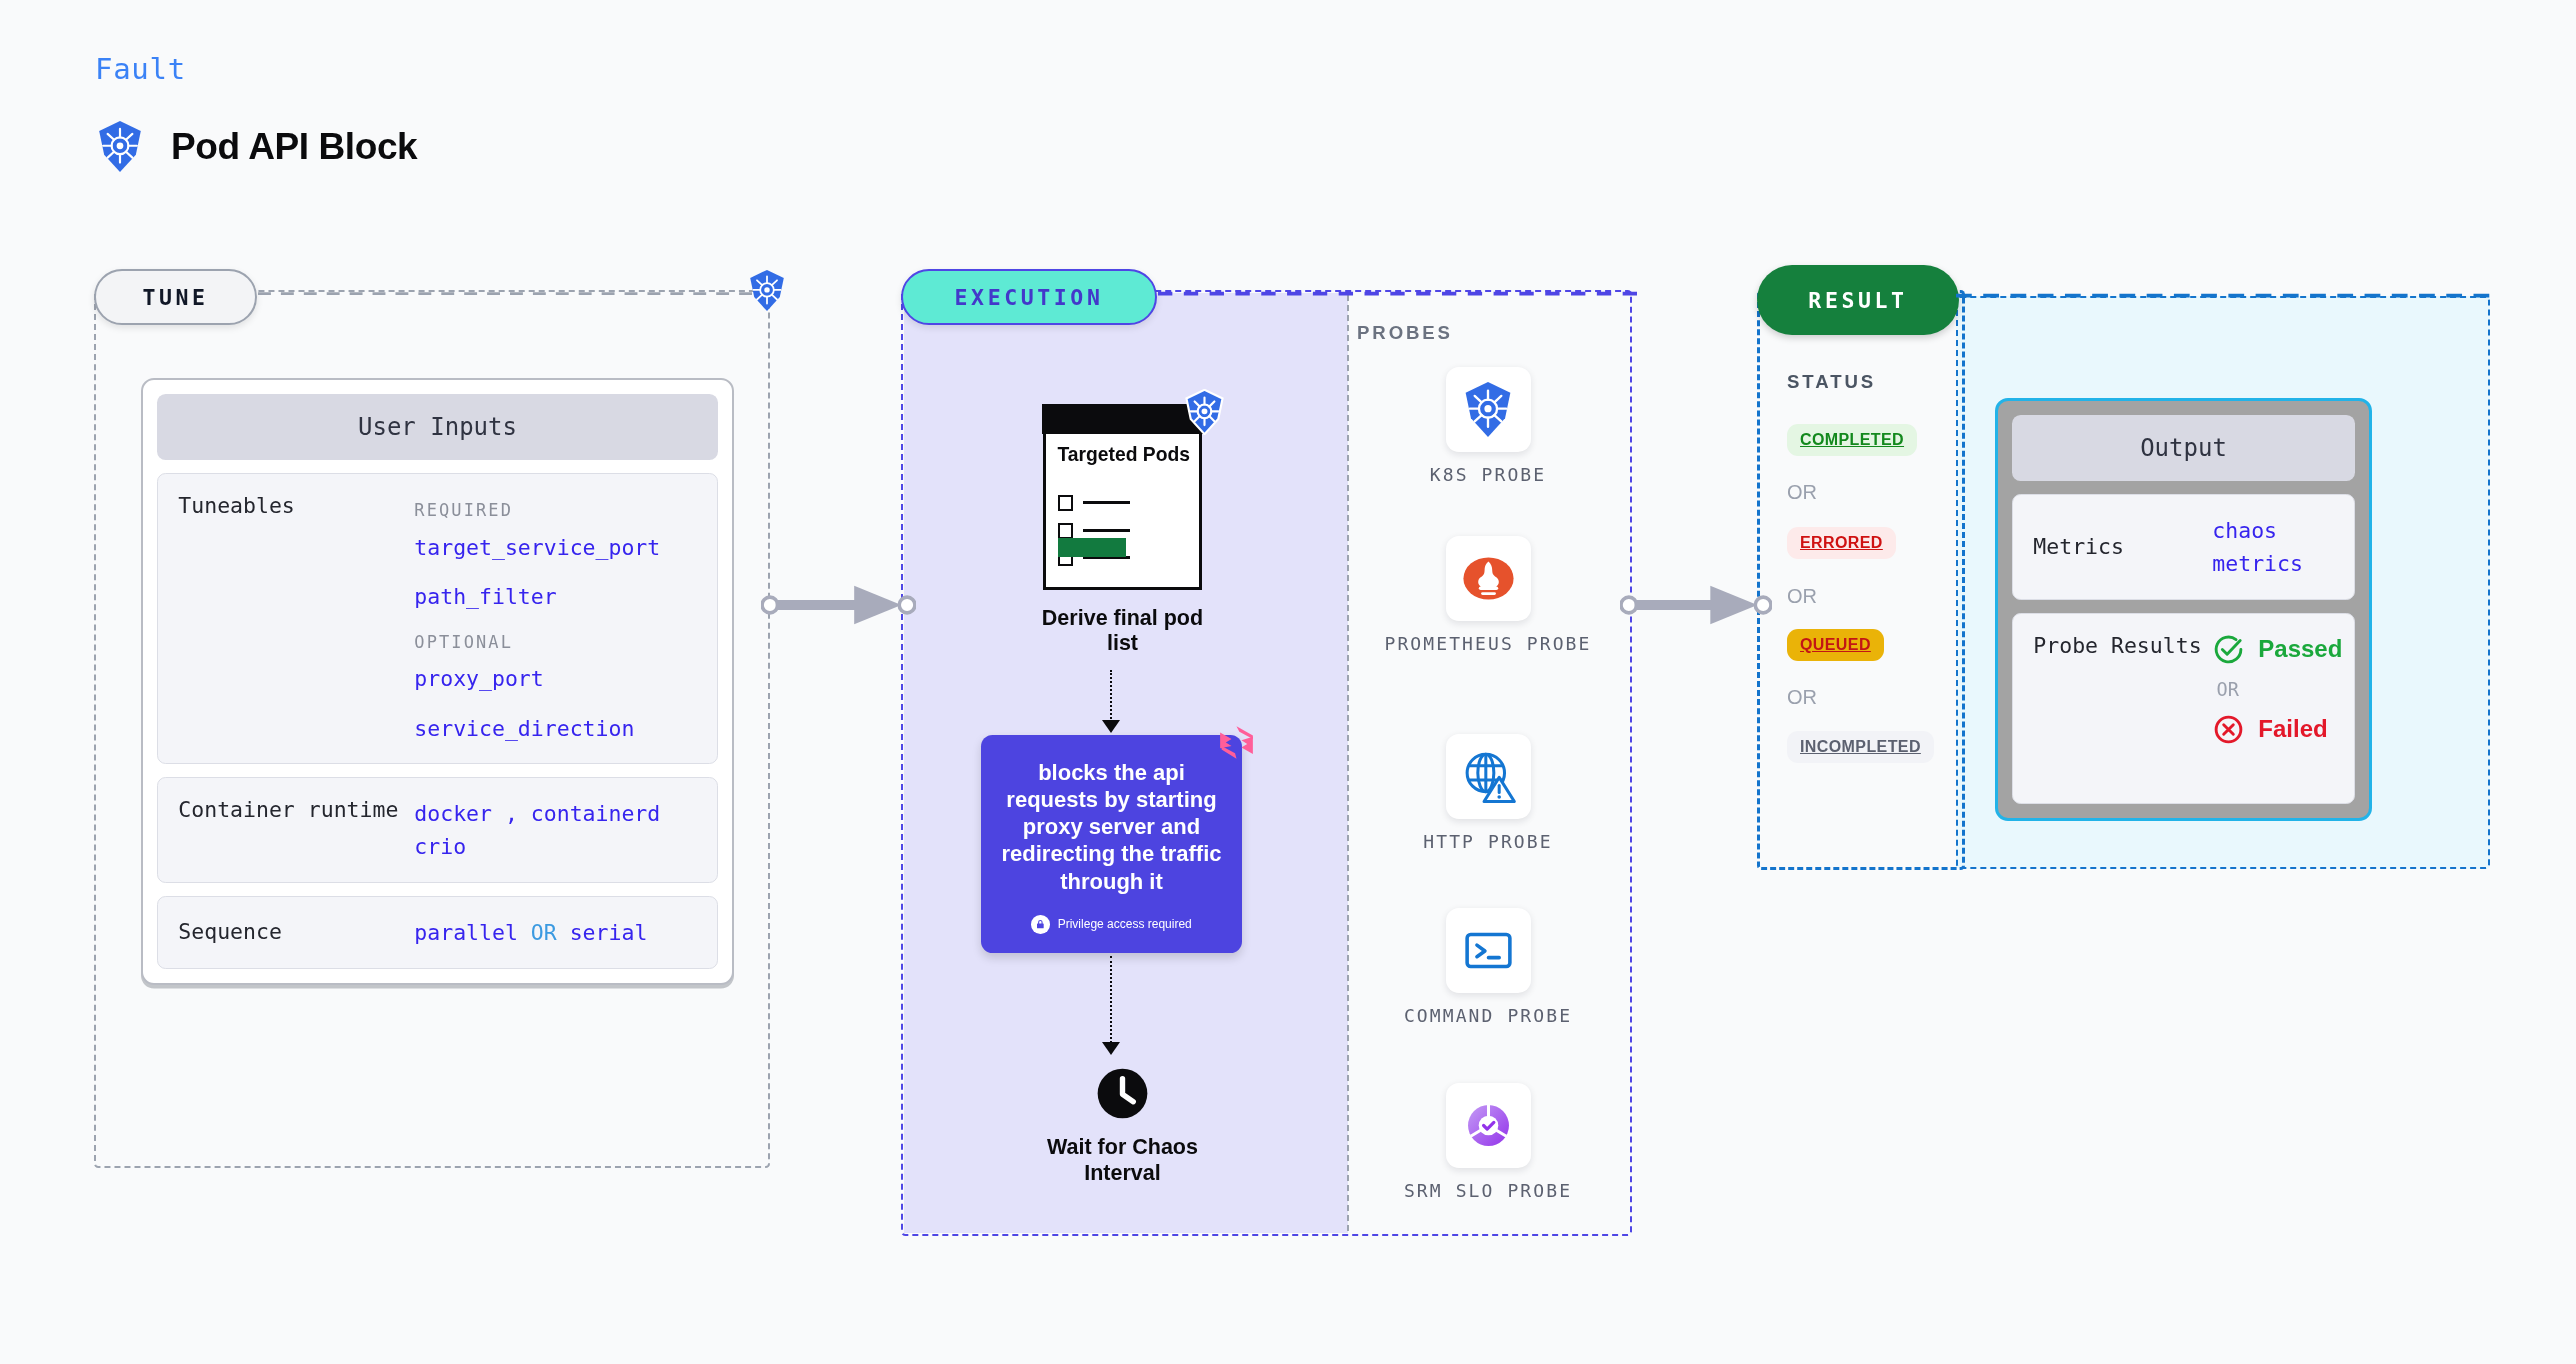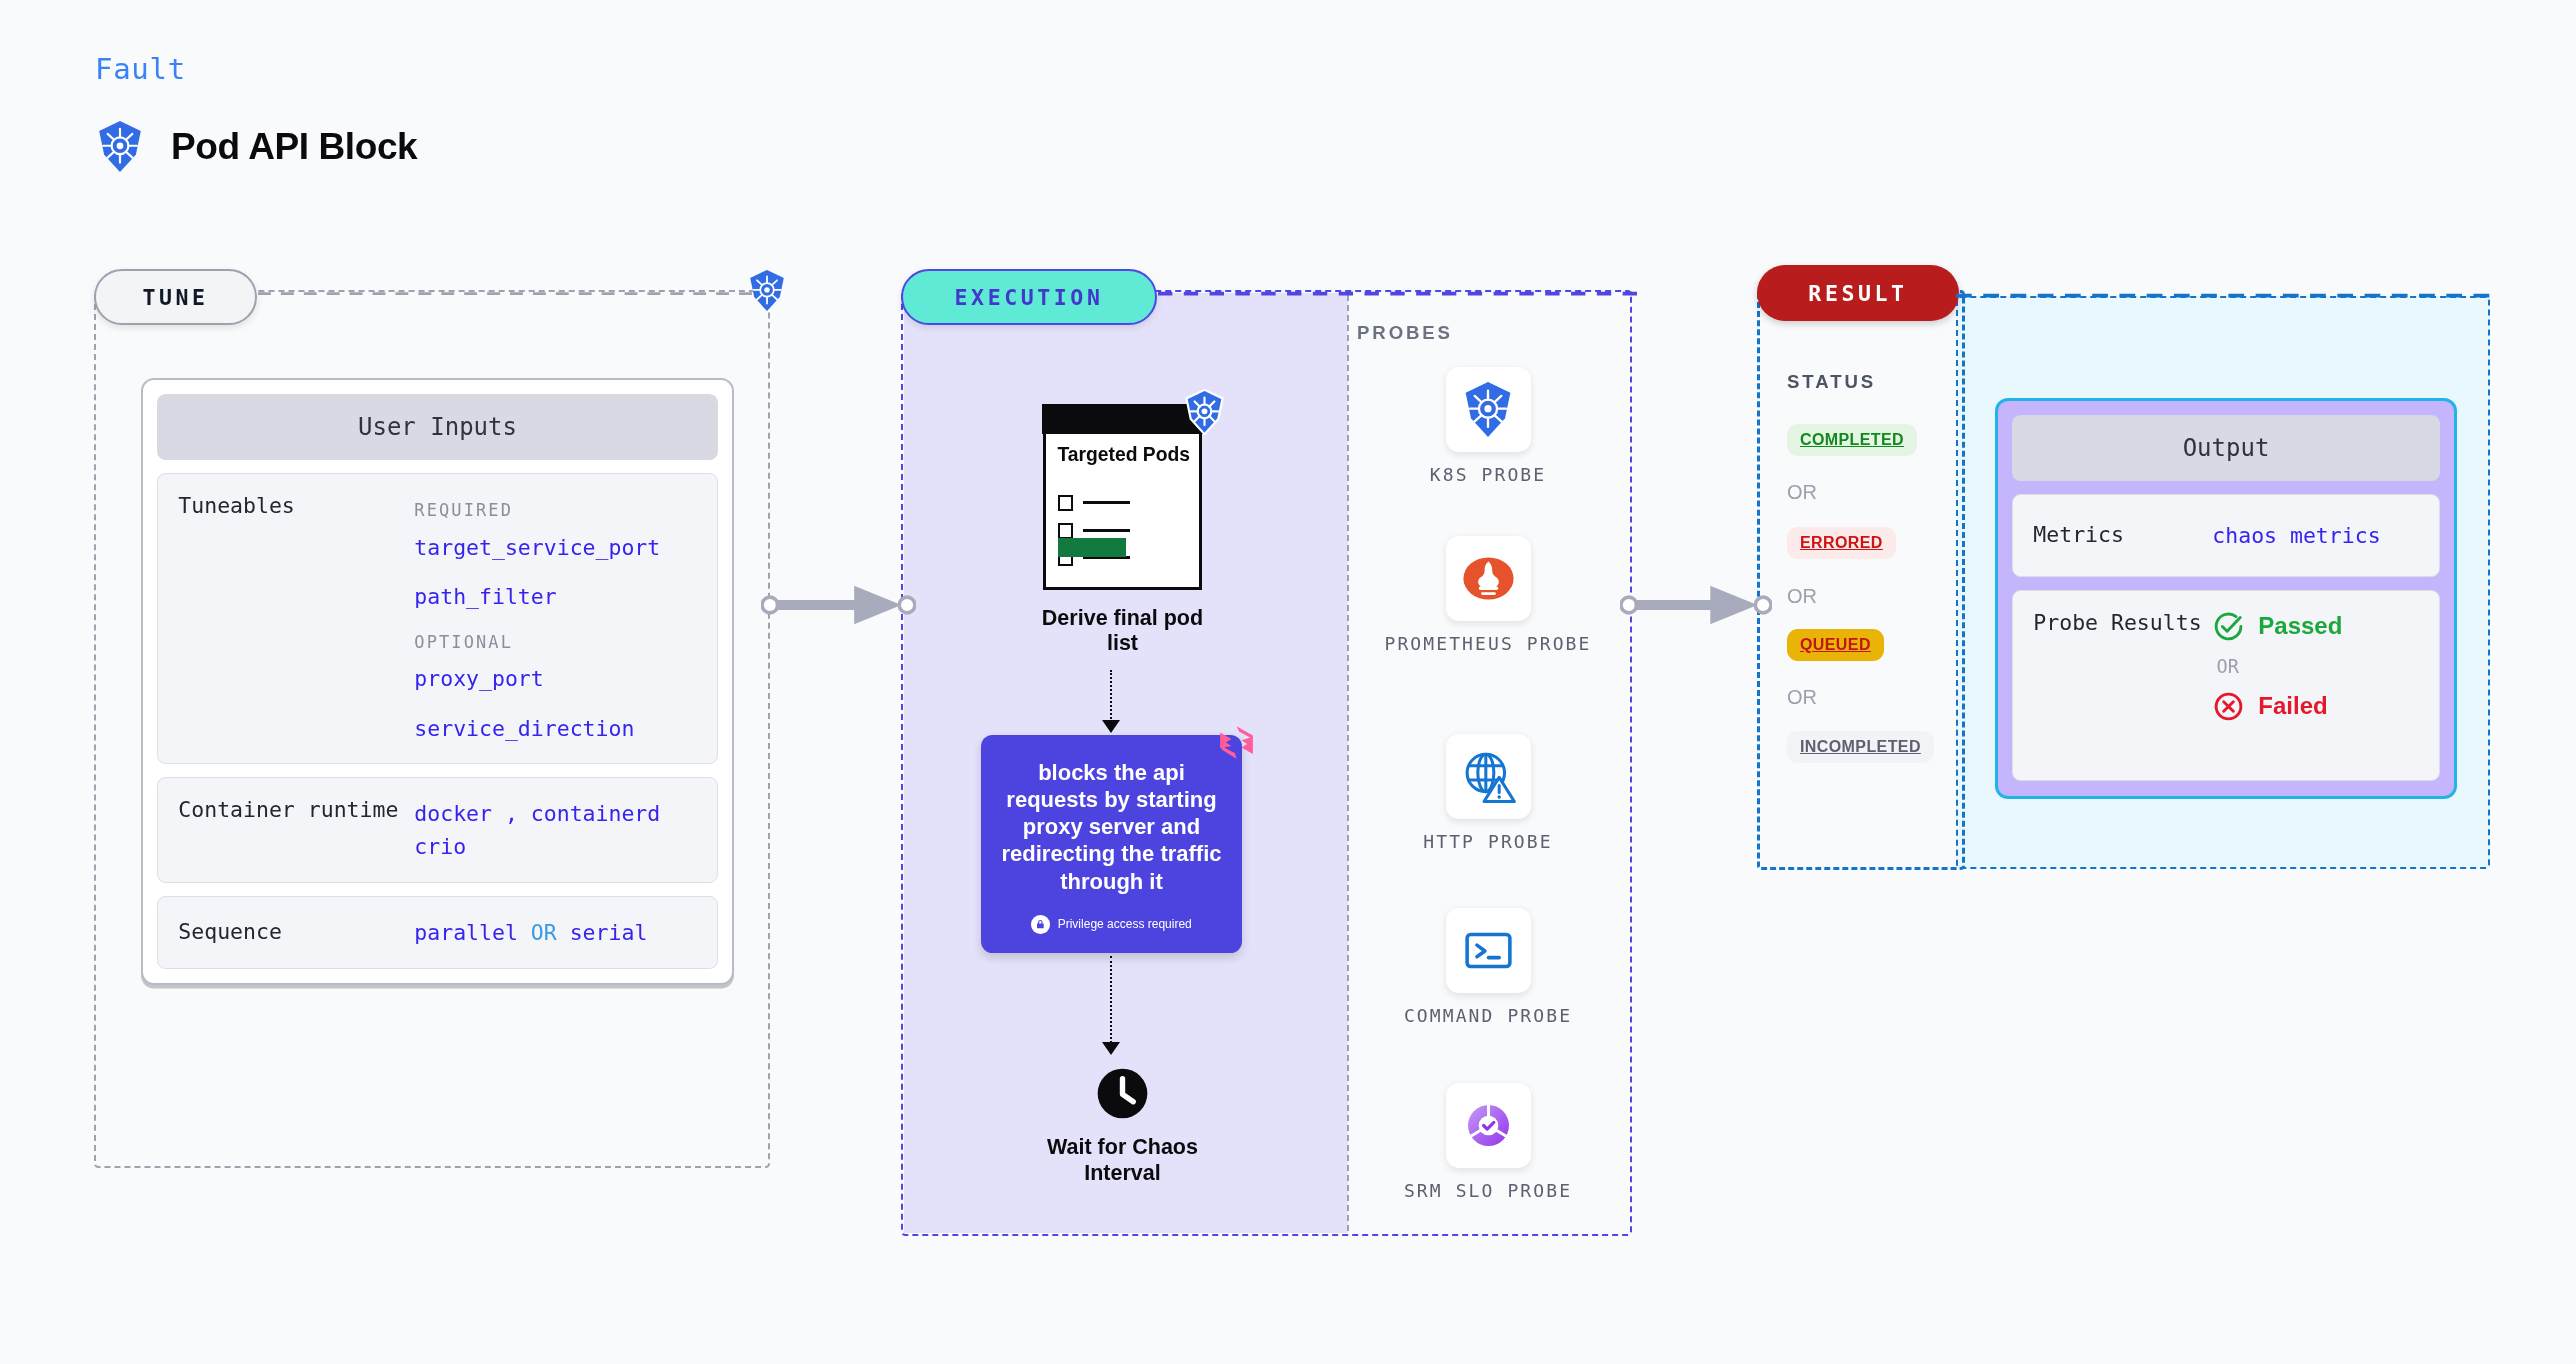--- a/index.html
+++ b/index.html
@@ -56,22 +56,22 @@
     background: #5eead4; border: 2.9px solid #4f46e5; color: #4338ca;
     font-size: 21.5px; box-shadow: 0 2.9px 7.2px rgba(0,0,0,0.10); }
   #probes-label {
     position: absolute; left: 1357px; top: 322px;
     font-size: 18.6px; font-weight: bold; letter-spacing: 2.9px; color: #6b7280;
   }
 
   
   #result-panel { left: 1757px; top: 290px; width: 208px; height: 580px;
     border: 3.6px dashed #1474cc; }
-  #result-pill { left: 1757px; top: 265px; width: 202px; height: 56px;
-    background: #b91c1c; border: none; color: #ffffff; font-size: 21.5px;
+  #result-pill { left: 1757px; top: 265px; width: 202px; height: 70px;
+    background: #15803d; border: none; color: #ffffff; font-size: 21.5px;
     box-shadow: 0 2.9px 7.2px rgba(0,0,0,0.18); }
   #result-outer-panel { left: 1956px; top: 296px; width: 534px; height: 573px;
     border: 2.9px dashed #1474cc; background: #e9f8fd; }
 
   
   #status-label {
     position: absolute; left: 1787px; top: 371px;
     font-size: 18.6px; font-weight: bold; letter-spacing: 2.9px; color: #4b5563;
   }
 
@@ -104,22 +104,22 @@
     line-height: 1.55;
   }
   .sub-value .or { color: #3b9ae1; }
   .tag {
     font-family: "DejaVu Sans Mono", monospace; font-size: 17px;
     color: #8b8f9a; letter-spacing: 2.1px; display: block; margin: 4.3px 0 7.2px;
   }
   .tuneable { display: block; margin-bottom: 15.8px; }
 
   #user-inputs-card { left: 141px; top: 378px; width: 593px; }
-  #output-card { left: 1995px; top: 398px; width: 462px;
-    border: 3.6px solid #22b3e8; box-shadow: none; background:#c4b5fd; }
+  #output-card { left: 1995px; top: 398px; width: 377px;
+    border: 3.6px solid #22b3e8; box-shadow: none; background:#a3a3a3; }
 
   
   #pod-node { position: absolute; left: 1026px; top: 405px; width: 193px; }
   #pod-doc {
     position: relative; width: 159px; height: 185px; margin: 0 auto;
     background: #ffffff; border: 3.6px solid #0b0b0d;
   }
   #pod-doc .topbar { position: absolute; left: -3.6px; top: -3.6px; right: -3.6px; height: 30px; background: #0b0b0d; }
   #pod-doc .doc-title {
     position: absolute; left: 11.5px; top: 36px; font-size: 19.3px;

